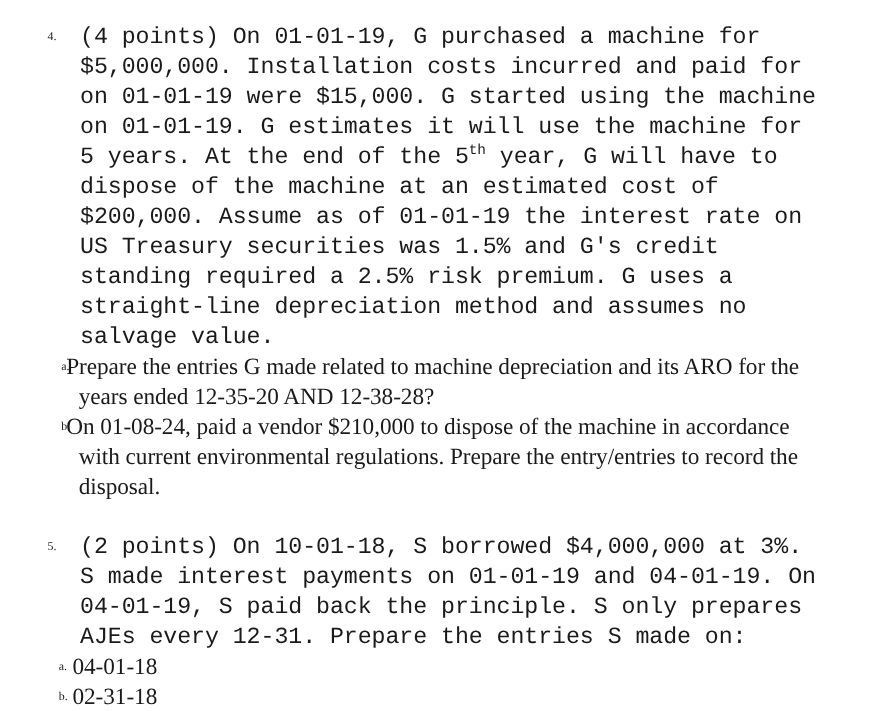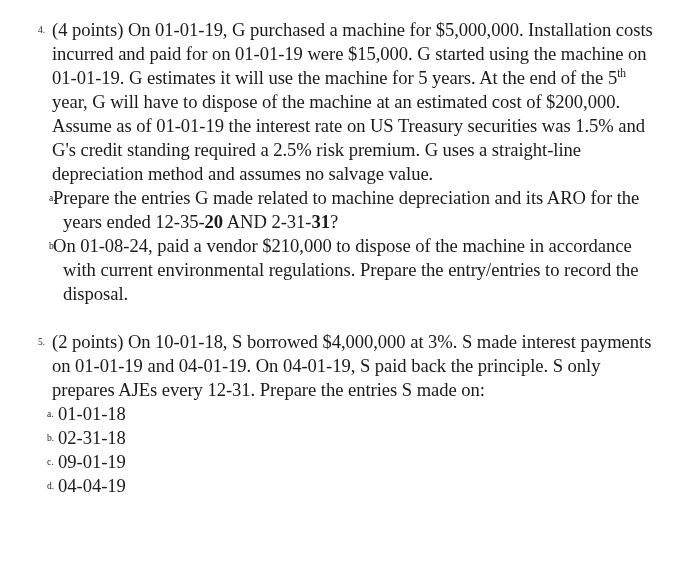--- a/index.html
+++ b/index.html
@@ -40,21 +40,22 @@
     position: absolute;
     left: 0;
     top: 7px;
     font-size: 9.5px;
     line-height: 10px;
     color: #1a1a1a;
   }
   .question .body {
     display: block;
     text-indent: 0;
-    margin-left: 0;
+    margin-left: 12px;
+    font-family: Liberation Mono, monospace;
   }
 
   
   .subitem {
     position: relative;
     font-size: 18.6px;
     line-height: 24px;
     padding-left: 25px;
     text-indent: -10px;
     margin: 0;
@@ -76,54 +77,54 @@
     text-indent: -2px;
   }
   .subitem.date-item .marker {
     left: 9px;
   }
 
   .spacer {
     height: 24px;
   }
 
-  b, strong { font-weight: 700; }
+  b, strong { font-weight: 400; }
   sup {
     font-size: 0.62em;
     vertical-align: super;
     line-height: 0;
   }
 </style>
 </head>
 <body>
 
 <div id="page">
 
   <div class="question">
     <span class="marker">4.</span>
     <span class="body"><span>(4 points) On 01-01-19, G purchased a machine for $5,000,000. Installation costs incurred and paid for on 01-01-19 were $15,000. G started using the machine on 01-01-19. G estimates it will use the machine for 5 years. At the end of the 5</span><sup>th</sup><span> year, G will have to dispose of the machine at an estimated cost of $200,000. Assume as of 01-01-19 the interest rate on US Treasury securities was 1.5% and G's credit standing required a 2.5% risk premium. G uses a straight-line depreciation method and assumes no salvage value.</span></span>
   </div>
 
   <div class="subitem">
-    <span class="marker">a.</span><span>Prepare the entries G made related to machine depreciation and its ARO for the years ended 12-35-</span><b>20</b><span> AND 2-31-</span><b>31</b><span>?</span>
+    <span class="marker">a.</span><span>Prepare the entries G made related to machine depreciation and its ARO for the years ended 12-35-</span><b>20</b><span> AND 12-38-</span><b>28</b><span>?</span>
   </div>
 
   <div class="subitem">
     <span class="marker">b.</span><span>On 01-08-24, paid a vendor $210,000 to dispose of the machine in accordance with current environmental regulations. Prepare the entry/entries to record the disposal.</span>
   </div>
 
   <div class="spacer"></div>
 
   <div class="question">
     <span class="marker">5.</span>
     <span class="body">(2 points) On 10-01-18, S borrowed $4,000,000 at 3%. S made interest payments on 01-01-19 and 04-01-19. On 04-01-19, S paid back the principle. S only prepares AJEs every 12-31. Prepare the entries S made on:</span>
   </div>
 
   <div class="subitem date-item">
-    <span class="marker">a.</span><span>01-01-18</span>
+    <span class="marker">a.</span><span>04-01-18</span>
   </div>
 
   <div class="subitem date-item">
     <span class="marker">b.</span><span>02-31-18</span>
   </div>
 
   <div class="subitem date-item">
     <span class="marker">c.</span><span>09-01-19</span>
   </div>
 

